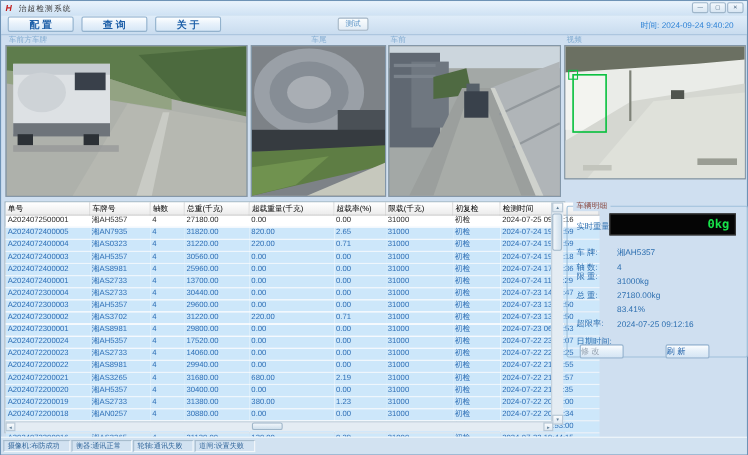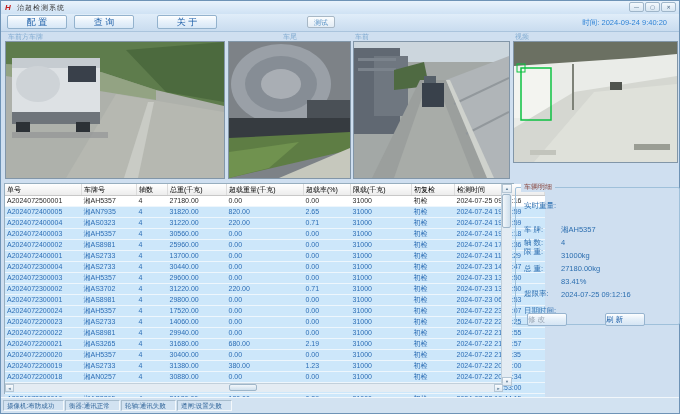--- a/index.html
+++ b/index.html
@@ -6,22 +6,22 @@
   body{width:680px;height:414px;font-family:"Liberation Sans",sans-serif;overflow:hidden;}
   .window{position:absolute;left:0;top:0;width:680px;height:414px;background:#cfdff0;border:1px solid #6e93b6;box-sizing:border-box;}
   
   .titlebar{position:absolute;left:0;top:0;width:100%;height:13px;background:linear-gradient(#e9f3fc,#cfe2f4);border-bottom:1px solid #bcd2e6;}
   .app-icon{position:absolute;left:4px;top:2px;width:8px;height:9px;color:#c21d1d;font-weight:bold;font-style:italic;font-size:8px;line-height:9px;}
   .app-title{position:absolute;left:16px;top:2px;font-size:7px;color:#3a3a3a;letter-spacing:1px;}
   .winbtns{position:absolute;right:3px;top:1px;display:flex;gap:1px;}
   .winbtn{width:15px;height:10px;background:linear-gradient(#f4f9fd,#d8e6f2);border:1px solid #9fb6ca;border-radius:2px;font-size:5px;line-height:9px;text-align:center;color:#44617e;box-sizing:border-box;}
   
   .toolbar{position:absolute;left:0;top:13px;width:100%;height:17px;background:linear-gradient(#e0edf9,#c9dcef);border-bottom:1px solid #aac4dd;}
-  .tbtn{position:absolute;top:1px;height:14px;width:60px;background:linear-gradient(#feffff,#e9f2fb 45%,#d7e7f6);border:1px solid #93b2cd;border-radius:2px;color:#1d5fa8;font-weight:normal;font-size:9px;line-height:13px;text-align:center;box-sizing:border-box;}
-  .tbtn.b1{left:6px}.tbtn.b2{left:73px}.tbtn.b3{left:156px}
+  .tbtn{position:absolute;top:1px;height:14px;width:60px;background:linear-gradient(#feffff,#e9f2fb 45%,#d7e7f6);border:1px solid #93b2cd;border-radius:2px;color:#1d5fa8;font-weight:bold;font-size:9px;line-height:13px;text-align:center;box-sizing:border-box;}
+  .tbtn.b1{left:6px}.tbtn.b2{left:73px}.tbtn.b3{left:140px}
   .testbtn{position:absolute;left:306px;top:2px;width:28px;height:12px;background:linear-gradient(#fbfdfe,#e2ecf5);border:1px solid #a8b8c6;border-radius:2px;color:#5a93c6;font-size:7px;line-height:11px;text-align:center;box-sizing:border-box;}
   .time-label{position:absolute;right:12px;top:4px;font-size:7.5px;color:#2f83d6;}
   
   .cam-label{position:absolute;top:31px;height:9px;font-size:7px;color:#84add2;line-height:9px;}
   .cam{position:absolute;top:40px;height:138px;border:1px solid #8296a8;box-sizing:border-box;background:#9aa0a0;}
   .cam svg{display:block;}
   
   .table-wrap{position:absolute;left:3px;top:182px;width:510px;height:211px;background:#fff;border:1px solid #97aebf;box-sizing:border-box;}
   table.rec{border-collapse:collapse;table-layout:fixed;width:497px;}
   table.rec th{height:11px;font-size:7px;font-weight:normal;text-align:left;color:#000;background:linear-gradient(#ffffff,#ececec);border-right:1px solid #dcdcdc;border-bottom:1px solid #c8c8c8;padding:0 2px;white-space:nowrap;overflow:hidden;}
@@ -383,20 +383,21 @@
     <div class="hscroll">
       <div class="sbtn left">◄</div>
       <div class="thumb"></div>
       <div class="sbtn right">►</div>
     </div>
   </div>
 
   <div class="groupbox"></div>
   <div class="groupbox-title">车辆明细</div>
   <div class="dlabel weight-label">实时重量:</div>
+  <div class="lcd">0kg</div>
 
   <div class="dlabel" style="top:224px">车  牌:</div>
   <div class="dvalue" style="top:224px">湘AH5357</div>
   <div class="dlabel" style="top:237px">轴  数:</div>
   <div class="dvalue" style="top:237px">4</div>
   <div class="dlabel" style="top:246px">限  重:</div>
   <div class="dvalue" style="top:250px">31000kg</div>
   <div class="dlabel" style="top:263px">总  重:</div>
   <div class="dvalue" style="top:263px">27180.00kg</div>
   <div class="dlabel" style="top:288px">超限率:</div>

